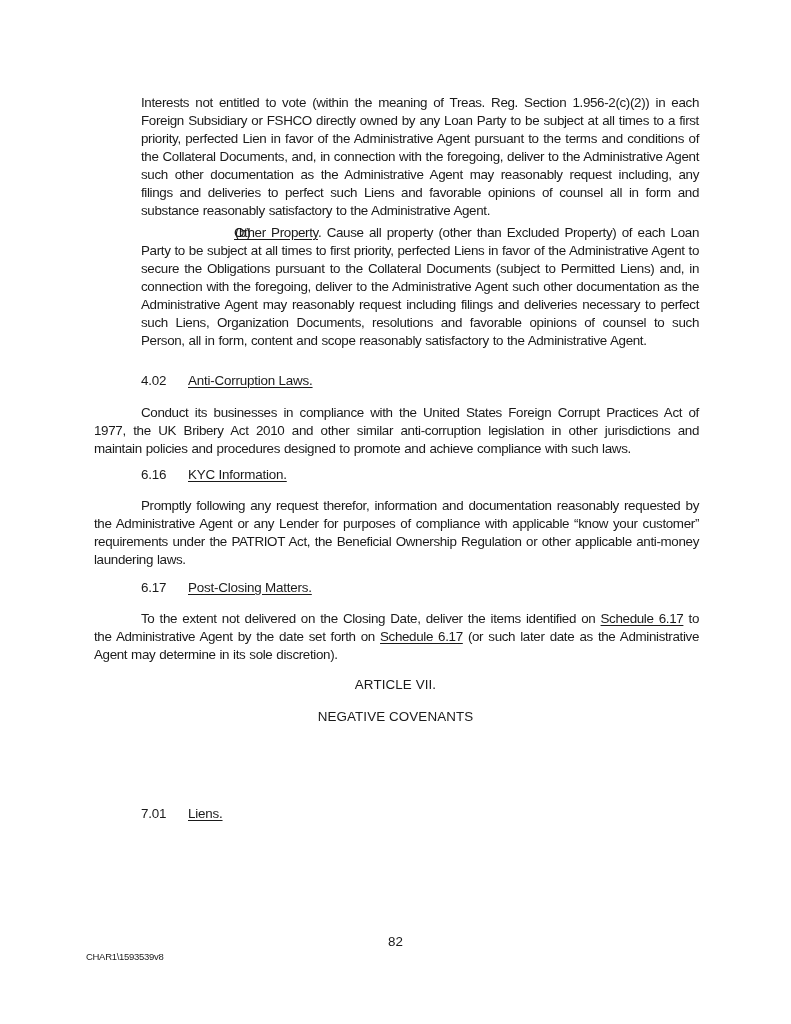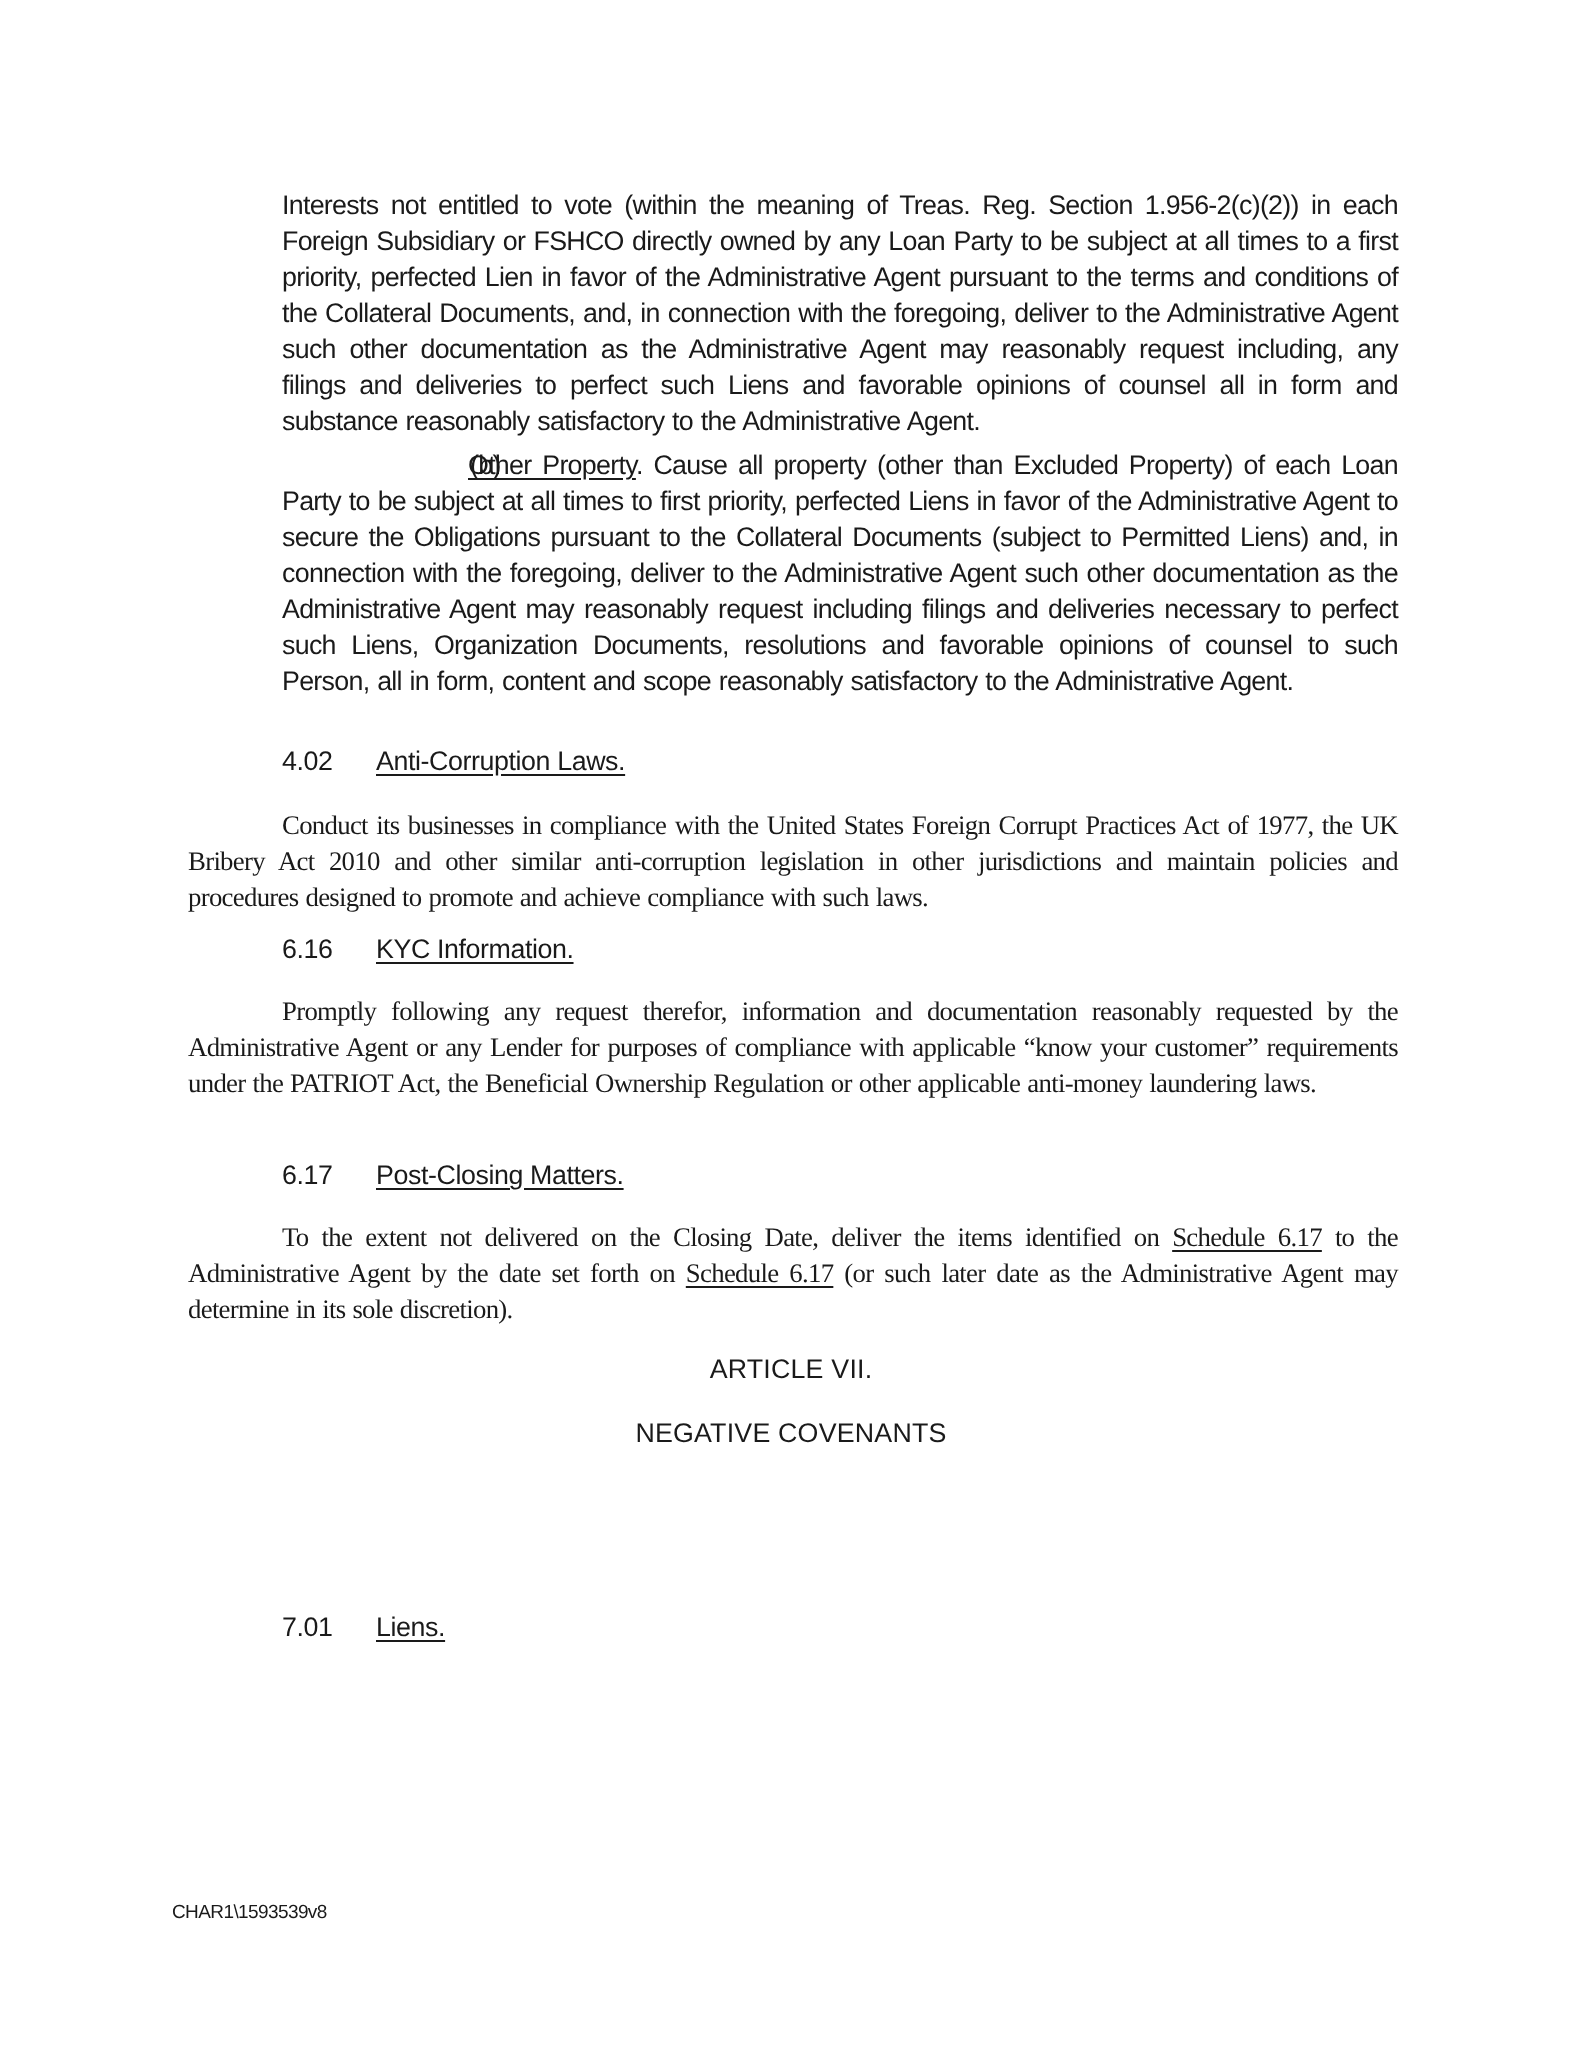--- a/index.html
+++ b/index.html
@@ -1,21 +1,21 @@
 <!DOCTYPE html>
 <html><head>
 <meta charset="utf-8">
 <style>
   html, body { margin: 0; padding: 0; background: #ffffff; }
   body { width: 791px; height: 1024px; position: relative; overflow: hidden;
          font-family: "Liberation Sans", "DejaVu Sans", sans-serif; color: #1a1a1a; }
   .page { position: absolute; left: 0; top: 0; width: 791px; height: 1024px; }
   .para { position: absolute; font-size: 13.4px; line-height: 18px; text-align: justify;
           letter-spacing: -0.35px; word-spacing: 0.5px; margin: 0; }
-  .indent { text-indent: 47px; font-family: Liberation Serif, serif; }
+  .indent { text-indent: 47px; }
   .u { text-decoration: underline; text-underline-offset: 2px; }
   .heading { position: absolute; font-size: 13.4px; line-height: 18px; letter-spacing: -0.2px; white-space: nowrap; }
   .heading .num { display: inline-block; width: 47px; }
   .center { position: absolute; left: 0; width: 791px; text-align: center; font-size: 13.4px; letter-spacing: 0.1px; }
   .footer-id { position: absolute; left: 86px; top: 951px; font-size: 9.5px; letter-spacing: -0.3px; }
   .page-num { position: absolute; left: 0; width: 791px; top: 934px; text-align: center; font-size: 13.4px; }
   .item-a { position: absolute; left: 187px; top: 868px; font-size: 13.4px; line-height: 18px; letter-spacing: -0.35px; white-space: nowrap; }
   .item-a .lbl { display: inline-block; width: 47px; }
   .sub-b .lbl { display: inline-block; width: 46px; }
 </style>
@@ -41,15 +41,16 @@
   <p class="para indent" style="left:94px; top:610px; width:605px;"><span>To the extent not delivered on the Closing Date, deliver the items identified on </span><span class="u">Schedule 6.17</span><span> to the Administrative Agent by the date set forth on </span><span class="u">Schedule 6.17</span><span> (or such later date as the Administrative Agent may determine in its sole discretion).</span></p>
 
   <div class="center" style="top:677px;">ARTICLE VII.</div>
   <div class="center" style="top:709px;">NEGATIVE COVENANTS</div>
 
 
   <div class="heading" style="left:141px; top:805px;"><span class="num">7.01</span><span class="u">Liens.</span></div>
 
 
 
+  <div class="page-num">82</div>
   <div class="footer-id">CHAR1\1593539v8</div>
 
 </div>
 
 </body></html>

